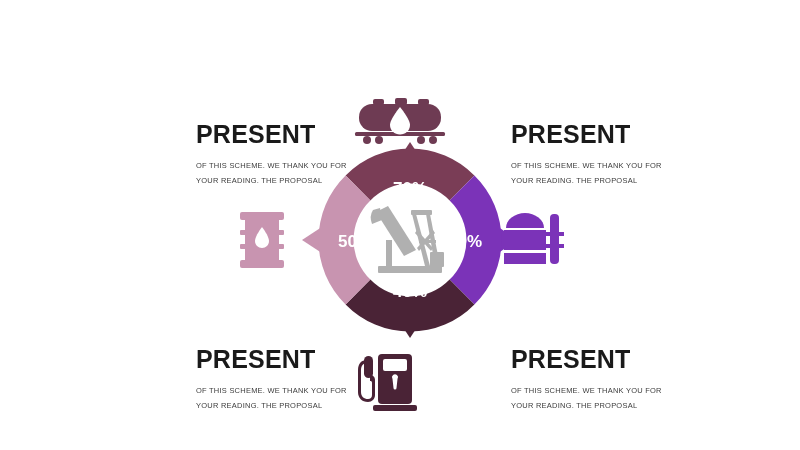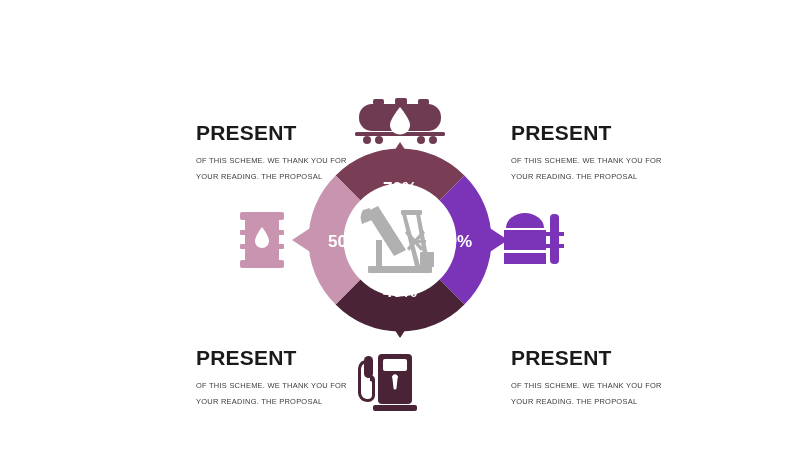--- a/index.html
+++ b/index.html
@@ -22,21 +22,21 @@
     background: #ffffff;
   }
 
   
   .text-block {
     position: absolute;
     width: 170px;
   }
   .text-block .heading {
     font-family: "Liberation Sans", sans-serif;
-    font-size: 21px;
+    font-size: 25px;
     font-weight: bold;
     color: #1a1a1a;
     letter-spacing: 0.2px;
     line-height: 1.1;
     margin: 0 0 9px 0;
     white-space: nowrap;
   }
   .text-block .body {
     font-family: "Liberation Sans", sans-serif;
     font-size: 7.8px;
@@ -49,21 +49,21 @@
   }
 
   #tb-tl { left: 196px; top: 121px; }
   #tb-tr { left: 511px; top: 121px; }
   #tb-bl { left: 196px; top: 346px; }
   #tb-br { left: 511px; top: 346px; }
 
   
   .wheel {
     position: absolute;
-    left: 290px;
+    left: 300px;
     top: 140px;
     width: 220px;
     height: 200px;
   }
   .wheel svg { display: block; }
 
   
   .sat-icon {
     position: absolute;
   }

